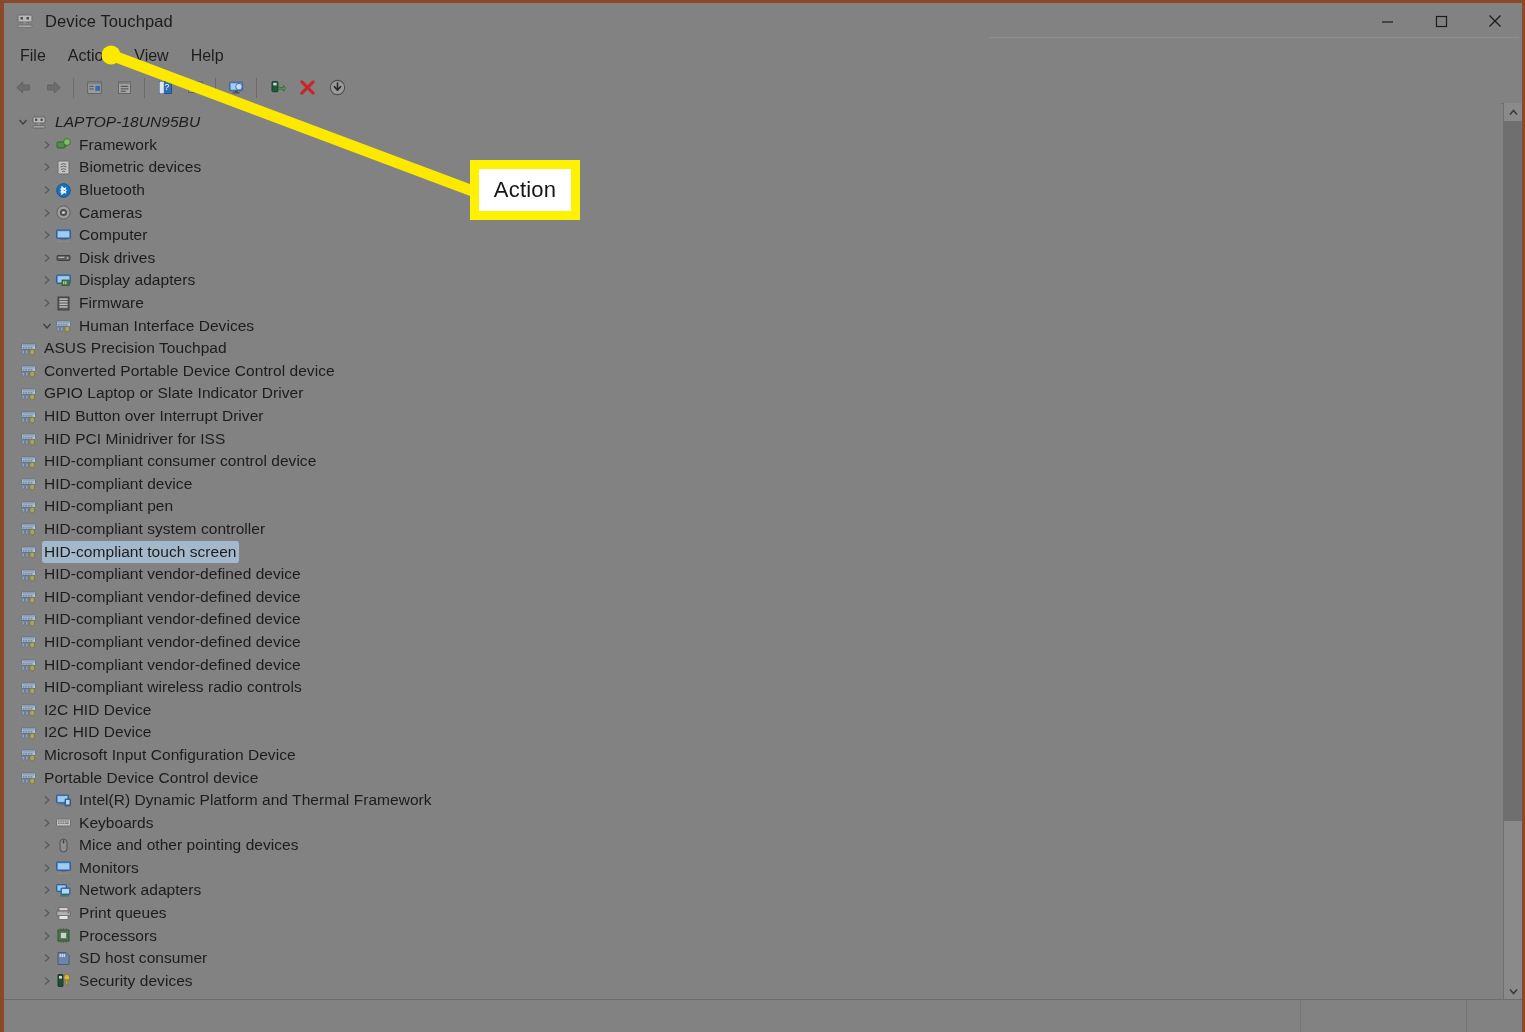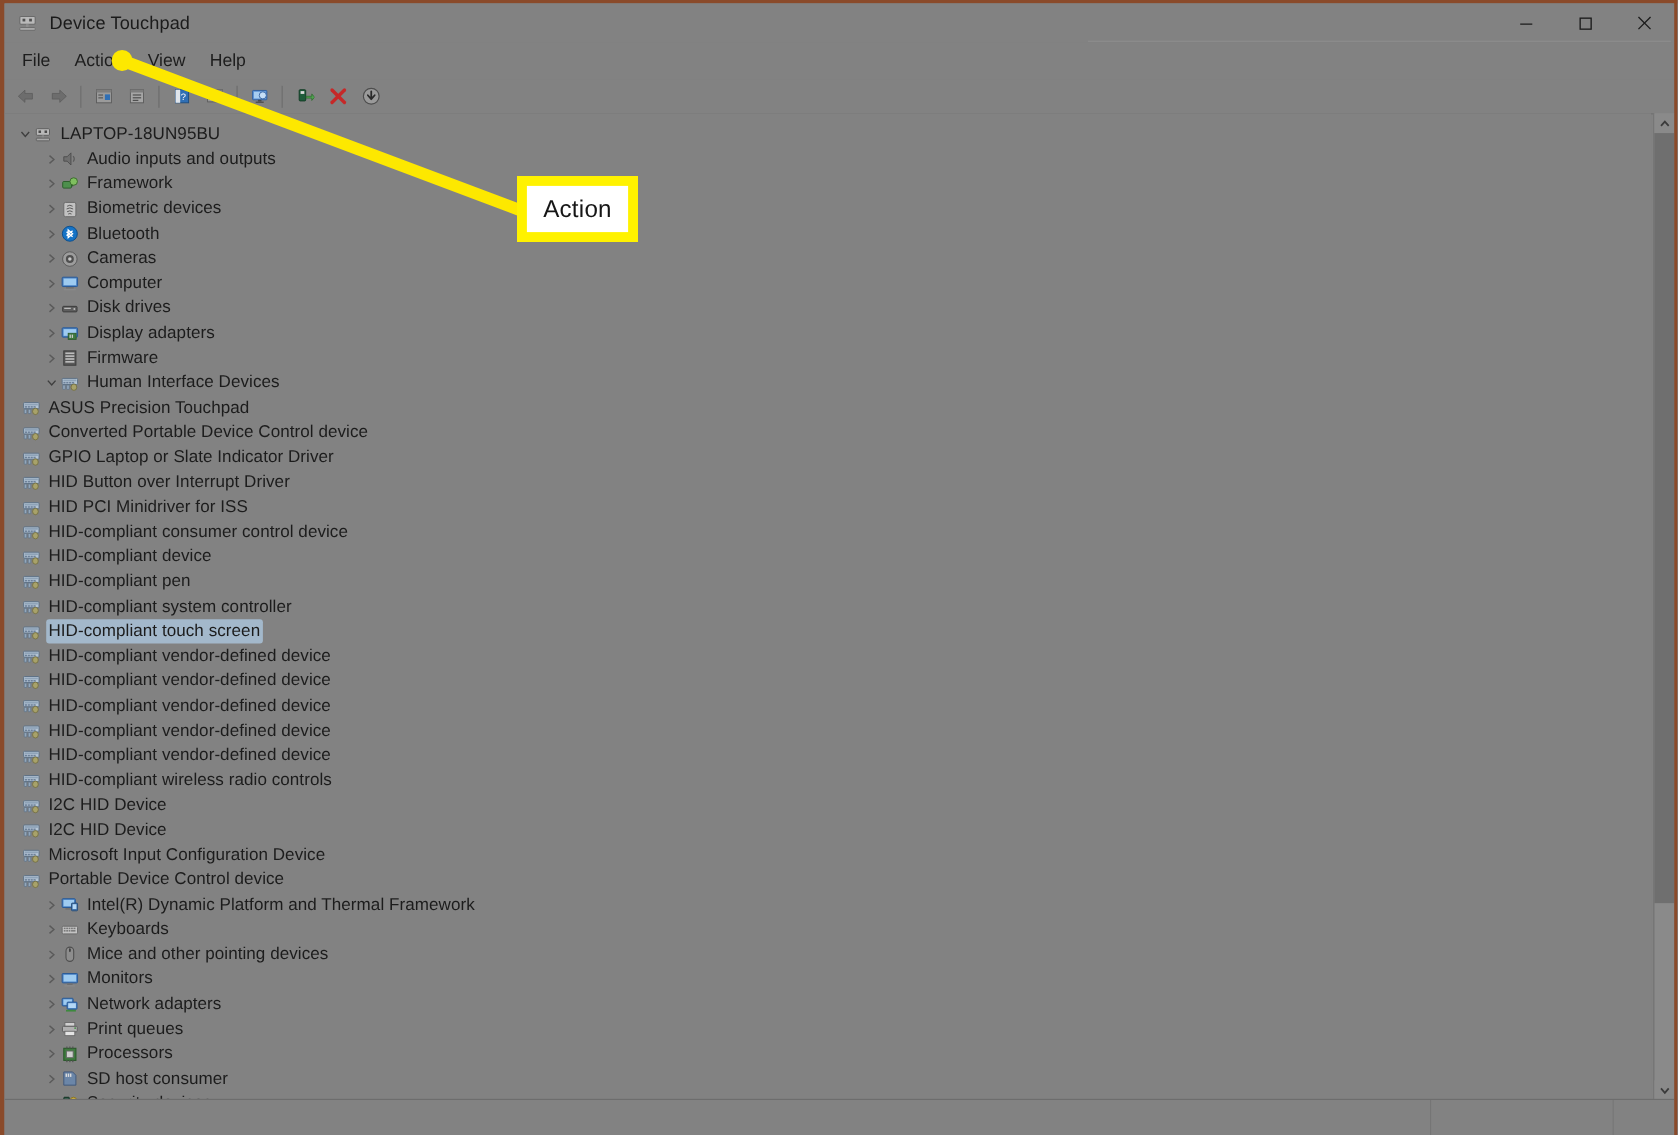--- a/index.html
+++ b/index.html
@@ -142,21 +142,21 @@
     font-size: 15.5px;
     color: #1c1c1c;
     letter-spacing: .05px;
   }
   .row.selected .node-label {
     background: #a3b8cb;
     box-shadow: 0 0 0 2px #a3b8cb;
     border-radius: 1px;
   }
   
-  .lvl0 { padding-left: 11px; }
+  .lvl0 { padding-left: 11px; font-style: italic; }
   .lvl1 { padding-left: 35px; }
   .lvl2 { }
 
   
   .vscroll {
     position: absolute;
     right: 0; top: 100px;
     width: 18px;
     height: 897px;
     background: #8a8a8a;
@@ -365,32 +365,20 @@
             </svg></span>
           <span class="node-label">LAPTOP-18UN95BU</span>
         </div>
         <div class="row lvl1">
           <span class="twisty">
             <svg width="10" height="10" viewBox="0 0 10 10">
               <path d="M3 1.5 L7 5 L3 8.5" fill="none" stroke="#5a5a5a" stroke-width="1.3"></path>
             </svg>
           </span>
           <span class="node-icon"><svg width="17" height="17" viewBox="0 0 17 17">
-              <path d="M3 6.5 L6 6.5 L9.5 3 L9.5 14 L6 10.5 L3 10.5 Z" fill="#6f6f6f" stroke="#4a4a4a" stroke-width="0.8"></path>
-              <path d="M11.5 6 Q13.5 8.5 11.5 11" fill="none" stroke="#5a5a5a" stroke-width="1.1"></path>
-            </svg></span>
-          <span class="node-label">Audio inputs and outputs</span>
-        </div>
-        <div class="row lvl1">
-          <span class="twisty">
-            <svg width="10" height="10" viewBox="0 0 10 10">
-              <path d="M3 1.5 L7 5 L3 8.5" fill="none" stroke="#5a5a5a" stroke-width="1.3"></path>
-            </svg>
-          </span>
-          <span class="node-icon"><svg width="17" height="17" viewBox="0 0 17 17">
               <rect x="2" y="6" width="8" height="6" rx="1" fill="#4d8f4d" stroke="#2e5e2e" stroke-width="0.9"></rect>
               <rect x="10" y="7.6" width="1.6" height="2.8" fill="#2e5e2e"></rect>
               <circle cx="12" cy="6" r="3.4" fill="#7fbf5f" stroke="#3c6b2e" stroke-width="0.9"></circle>
             </svg></span>
           <span class="node-label">Framework</span>
         </div>
         <div class="row lvl1">
           <span class="twisty">
             <svg width="10" height="10" viewBox="0 0 10 10">
               <path d="M3 1.5 L7 5 L3 8.5" fill="none" stroke="#5a5a5a" stroke-width="1.3"></path>

